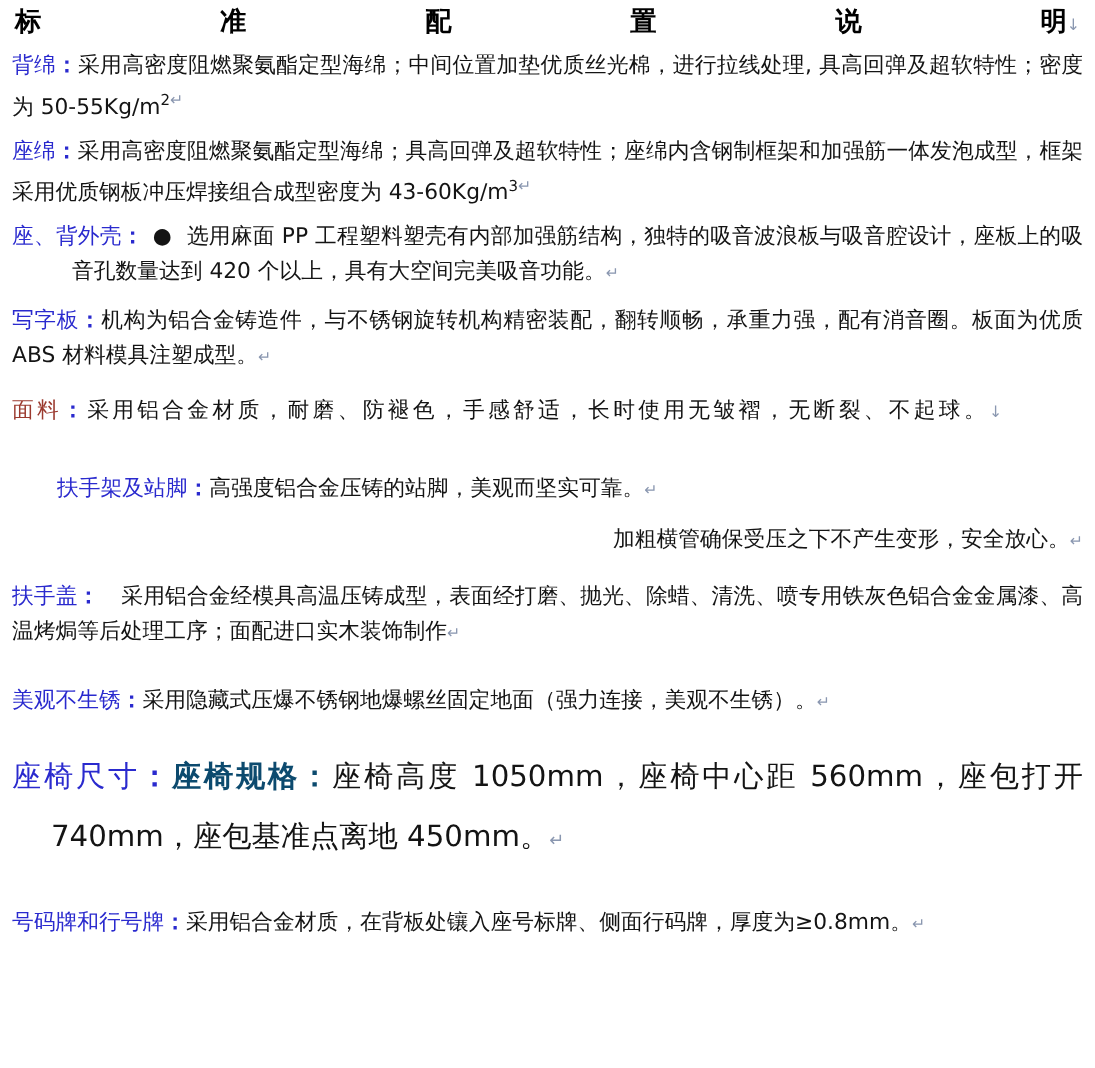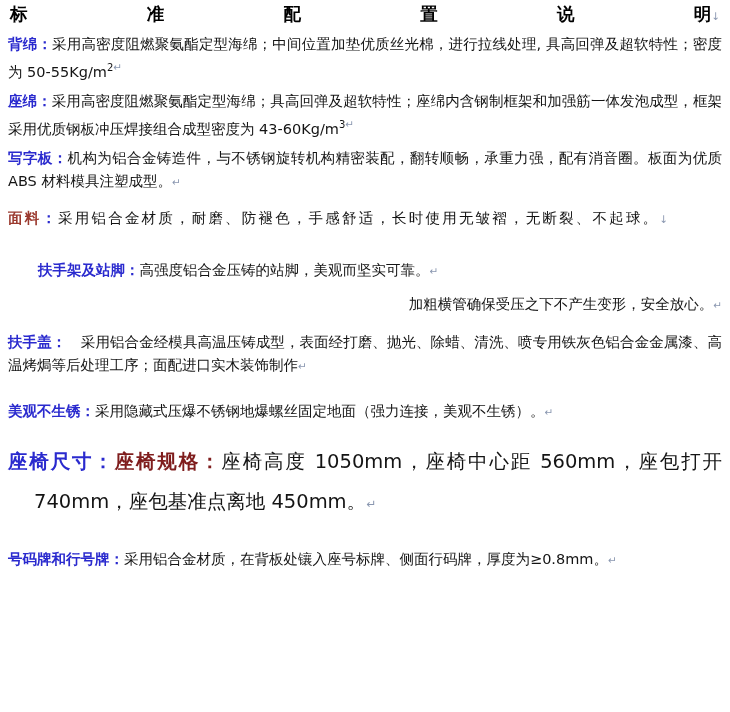--- a/index.html
+++ b/index.html
@@ -11,27 +11,27 @@
     font-size:14.5px;
   }
   .title-row{
     display:flex; justify-content:space-between; align-items:baseline;
     font-weight:bold; font-size:17.5px; color:var(--title,#000);
     margin:0 2px 7px 2px;
   }
   .title-last{white-space:nowrap;}
   .mark{color:var(--mark,#8a97b0); font-size:10.5px; font-weight:normal;}
   .sec{ text-align:justify; line-height:23px; margin:0 0 6px 0; }
-  .sec .label{ font-weight:bold; color:var(--label-blue,#2a2ace); }
+  .sec .label{ font-weight:normal; color:var(--label-blue,#2a2ace); }
   .sec.red .label{ color:var(--label-red,#9b3a2f); }
   .sec .colon{ font-weight:bold; color:var(--label-blue,#2a2ace); }
   .sec.red .colon{ color:var(--label-blue,#2a2ace); }
   .bullet{ padding:0 10px 0 6px; }
   sup.den{ font-size:10px; }
-  .bp{ font-weight:bold; color:#7f1d1d; }
+  .bp{ font-weight:bold; color:#0c4a6e; }
   
   .s2{ padding-left:40px; text-indent:-40px; margin-bottom:9px; }
   .s3{ margin-bottom:13px; }
   .s4{ letter-spacing:2.2px; margin-bottom:28px; }
   .s5{ padding-left:30px; margin-bottom:0; }
   .s5b{ padding-left:98px; line-height:23px; margin:10px 0 14px 0; text-align:right; }
   .s6{ margin-bottom:22px; }
   .s7{ margin-bottom:17px; }
   .s8{ margin-bottom:18px; }
   .s9{ margin-bottom:22px; }
@@ -54,20 +54,23 @@
   </div>
 
   <div class="sec s0">
     <span class="label">背绵</span><span class="colon">：</span><span>采用高密度阻燃聚氨酯定型海绵；中间位置加垫优质丝光棉，进行拉线处理, 具高回弹及超软特性；密度为 50-55Kg/m</span><sup class="den">2</sup><sup class="mark">↵</sup>
   </div>
 
   <div class="sec s1">
     <span class="label">座绵</span><span class="colon">：</span><span>采用高密度阻燃聚氨酯定型海绵；具高回弹及超软特性；座绵内含钢制框架和加强筋一体发泡成型，框架采用优质钢板冲压焊接组合成型密度为 43-60Kg/m</span><sup class="den">3</sup><sup class="mark">↵</sup>
   </div>
 
+  <div class="sec s2">
+    <span class="label">座、背外壳</span><span class="colon">：</span><span class="bullet">●</span><span>选用麻面 PP 工程塑料塑壳有内部加强筋结构，独特的吸音波浪板与吸音腔设计，座板上的吸音孔数量达到 420 个以上，具有大空间完美吸音功能。</span><span class="mark">↵</span>
+  </div>
 
   <div class="sec s3">
     <span class="label">写字板</span><span class="colon">：</span><span>机构为铝合金铸造件，与不锈钢旋转机构精密装配，翻转顺畅，承重力强，配有消音圈。板面为优质 ABS 材料模具注塑成型。</span><span class="mark">↵</span>
   </div>
 
   <div class="sec s4 red">
     <span class="label">面料</span><span class="colon">：</span><span>采用铝合金材质，耐磨、防褪色，手感舒适，长时使用无皱褶，无断裂、不起球。</span><span class="mark">↓</span>
   </div>
 
   <div class="sec s5">

